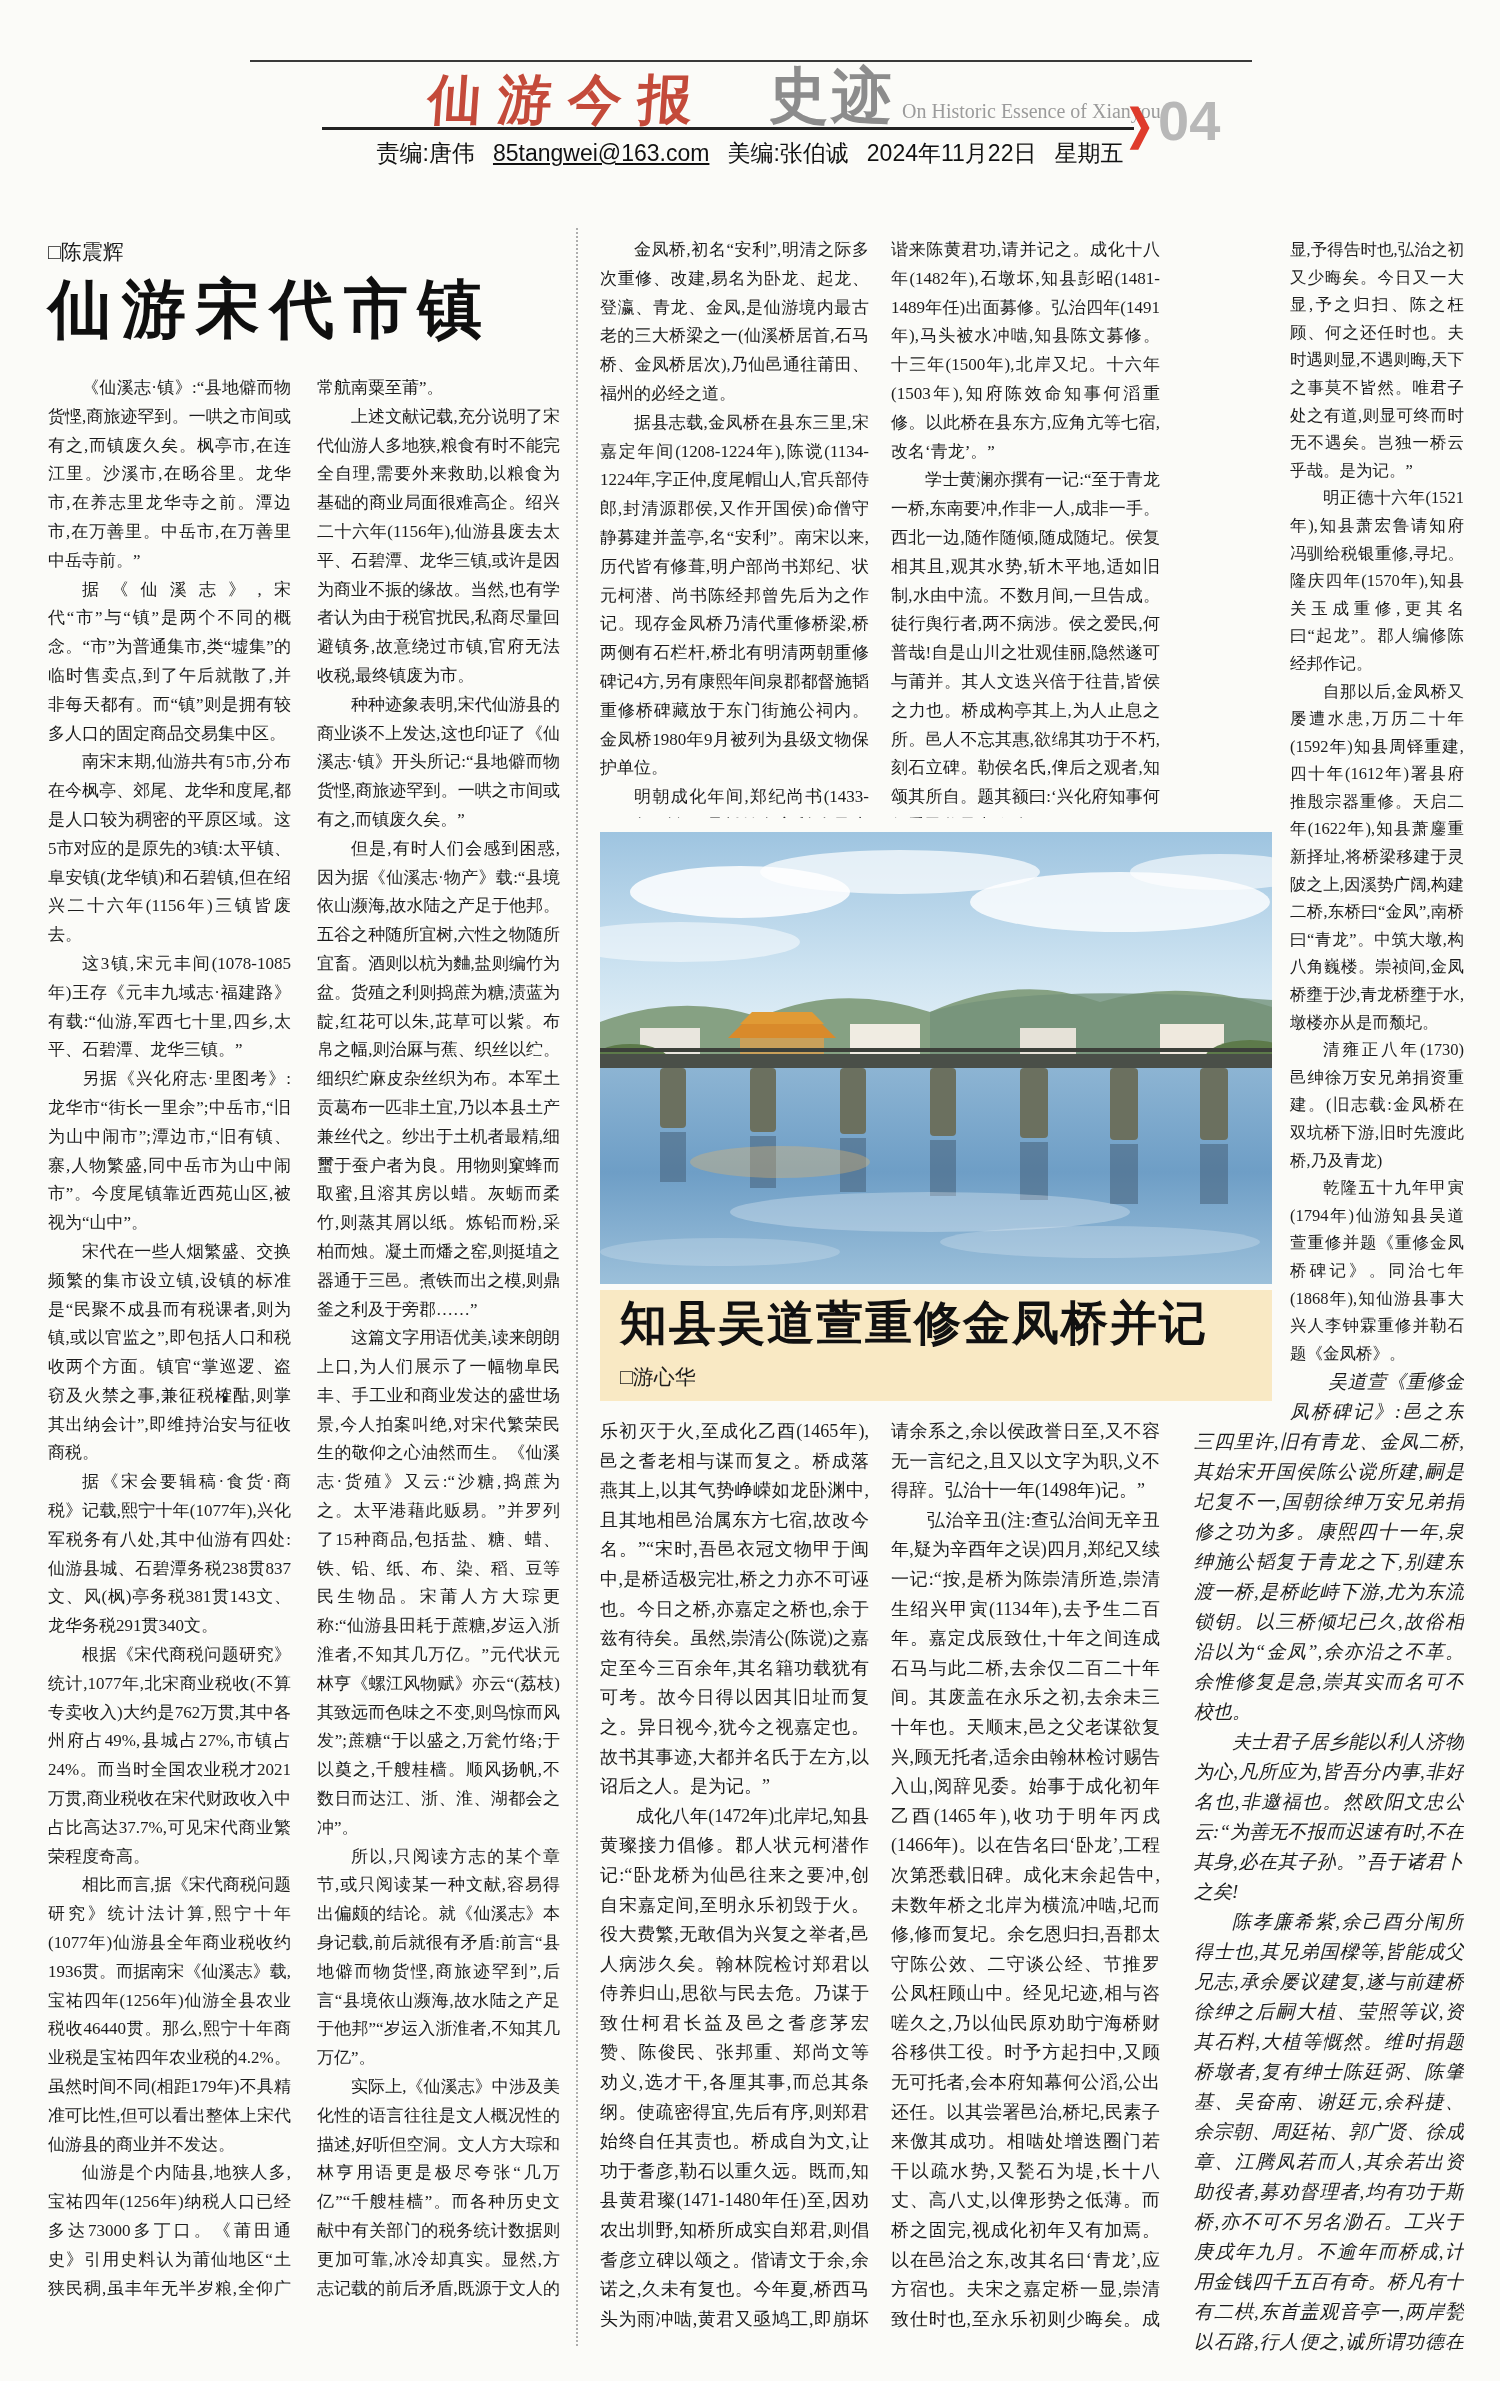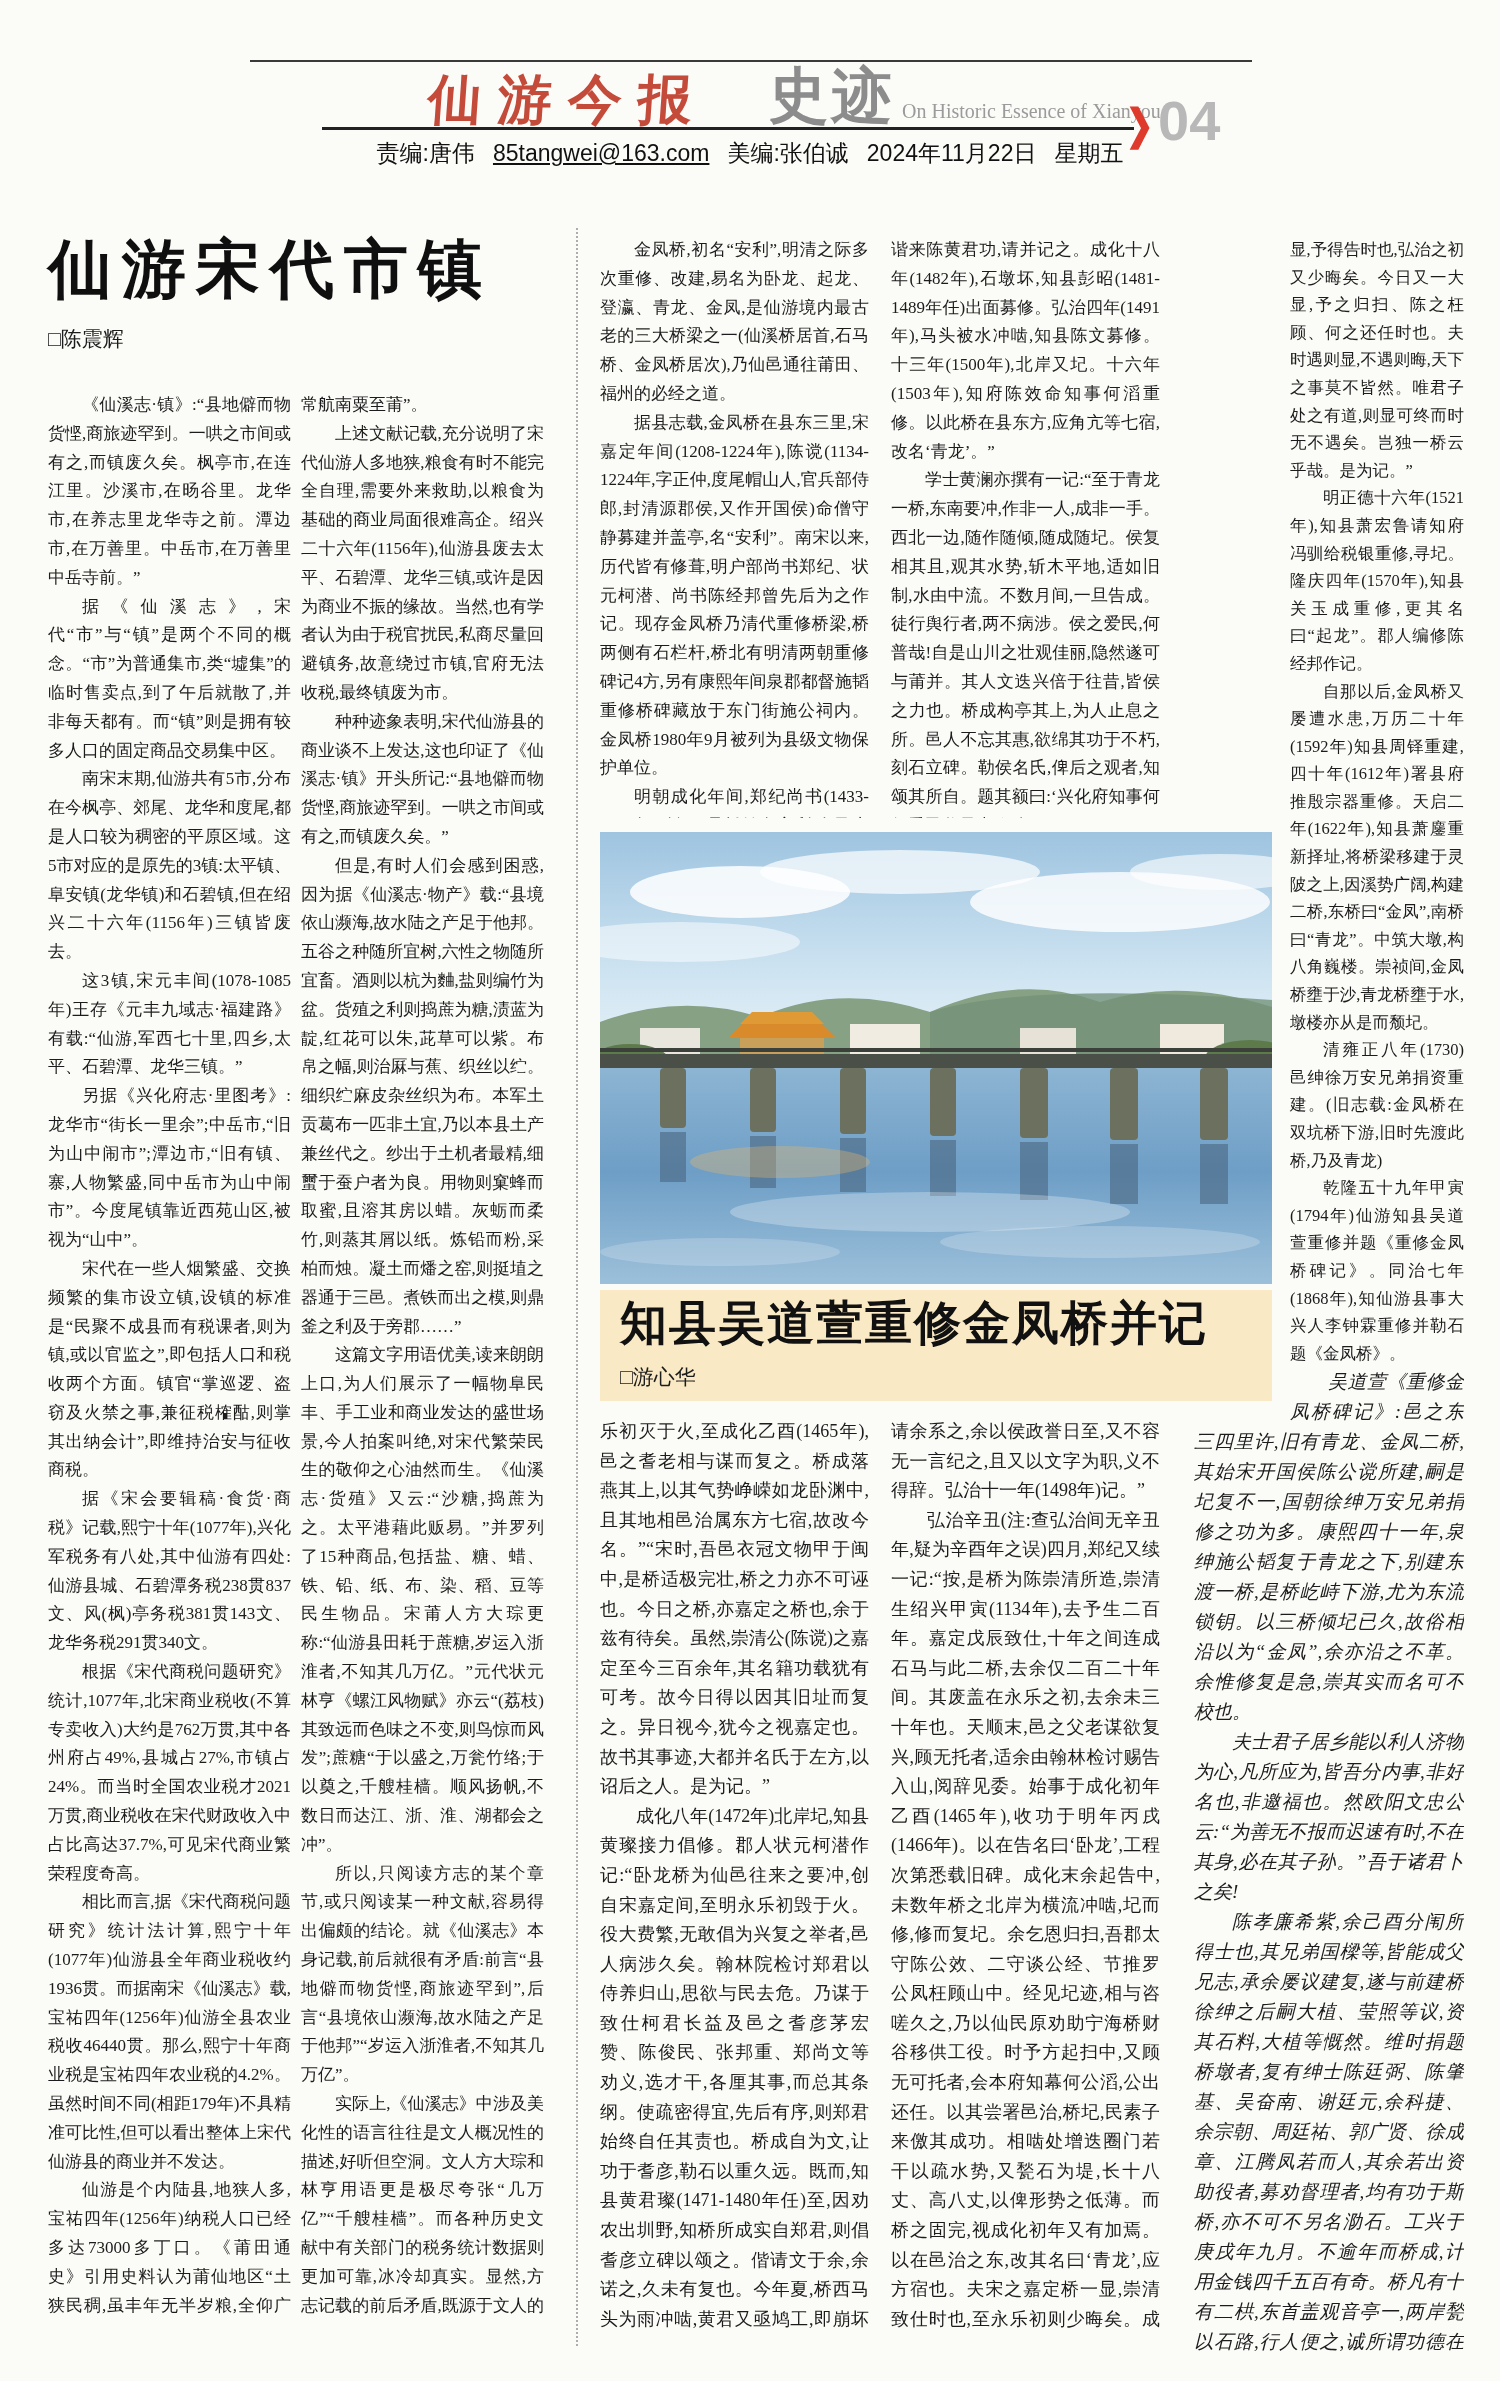--- a/index.html
+++ b/index.html
@@ -24,21 +24,21 @@
   #byline{position:absolute;left:0;top:138px;width:1500px;text-align:center;font-size:23px;color:#111;
     font-family:"Liberation Sans","DejaVu Sans",sans-serif;}
   #byline span{margin:0 9px;}
   #byline .email{text-decoration:underline;}
   
   #article1{position:absolute;left:48px;top:226px;width:512px;}
   #a1-title{font-size:64px;font-weight:700;letter-spacing:10px;color:#0f0f0f;white-space:nowrap;
     font-family:"Liberation Sans","DejaVu Sans",sans-serif;}
   #a1-author{font-size:21px;margin-top:12px;color:#1c1c1c;}
   .colrow{display:flex;}
-  #a1-body{margin-top:38px;gap:10px;}
+  #a1-body{margin-top:21px;gap:26px;}
   .a1col{width:243px;height:1930px;overflow:hidden;}
   p{margin:0;text-indent:2em;text-align:justify;}
   .cont{text-indent:0;}
   .a1col p, .a2ucol p{font-size:17px;line-height:28.8px;}
   
   #divider{position:absolute;left:576px;top:228px;height:2118px;border-left:2px dotted #adadad;}
   
   #article2{position:absolute;left:600px;top:228px;width:864px;display:flex;gap:34px;margin-top:8px;}
   #a2-main{width:560px;position:relative;}
   #a2-upper{gap:22px;height:582px;overflow:hidden;}
@@ -66,22 +66,22 @@
   <div id="section-subtitle">On Historic Essence of Xianyou</div>
   <div id="rule-mid" class="rule"></div>
   <div id="page-chevron">❯</div>
   <div id="page-number">04</div>
   <div id="byline">
     <span>责编:唐伟</span><span class="email">85tangwei@163.com</span><span>美编:张伯诚</span><span>2024年11月22日</span><span>星期五</span>
   </div>
 </div>
 
 <div id="article1">
+  <div id="a1-author">□陈震辉</div>
   <div id="a1-title">仙游宋代市镇</div>
-  <div id="a1-author">□陈震辉</div>
   <div id="a1-body" class="colrow">
     <div class="a1col">
         <p>《仙溪志·镇》:“县地僻而物货悭,商旅迹罕到。一哄之市间或有之,而镇废久矣。枫亭市,在连江里。沙溪市,在旸谷里。龙华市,在养志里龙华寺之前。潭边市,在万善里。中岳市,在万善里中岳寺前。”</p>
         <p>据《仙溪志》,宋代“市”与“镇”是两个不同的概念。“市”为普通集市,类“墟集”的临时售卖点,到了午后就散了,并非每天都有。而“镇”则是拥有较多人口的固定商品交易集中区。</p>
         <p>南宋末期,仙游共有5市,分布在今枫亭、郊尾、龙华和度尾,都是人口较为稠密的平原区域。这5市对应的是原先的3镇:太平镇、阜安镇(龙华镇)和石碧镇,但在绍兴二十六年(1156年)三镇皆废去。</p>
         <p>这3镇,宋元丰间(1078-1085年)王存《元丰九域志·福建路》有载:“仙游,军西七十里,四乡,太平、石碧潭、龙华三镇。”</p>
         <p>另据《兴化府志·里图考》:龙华市“街长一里余”;中岳市,“旧为山中闹市”;潭边市,“旧有镇、寨,人物繁盛,同中岳市为山中闹市”。今度尾镇靠近西苑山区,被视为“山中”。</p>
         <p>宋代在一些人烟繁盛、交换频繁的集市设立镇,设镇的标准是“民聚不成县而有税课者,则为镇,或以官监之”,即包括人口和税收两个方面。镇官“掌巡逻、盗窃及火禁之事,兼征税榷酤,则掌其出纳会计”,即维持治安与征收商税。</p>
         <p>据《宋会要辑稿·食货·商税》记载,熙宁十年(1077年),兴化军税务有八处,其中仙游有四处:仙游县城、石碧潭务税238贯837文、风(枫)亭务税381贯143文、龙华务税291贯340文。</p>
         <p>根据《宋代商税问题研究》统计,1077年,北宋商业税收(不算专卖收入)大约是762万贯,其中各州府占49%,县城占27%,市镇占24%。而当时全国农业税才2021万贯,商业税收在宋代财政收入中占比高达37.7%,可见宋代商业繁荣程度奇高。</p>

